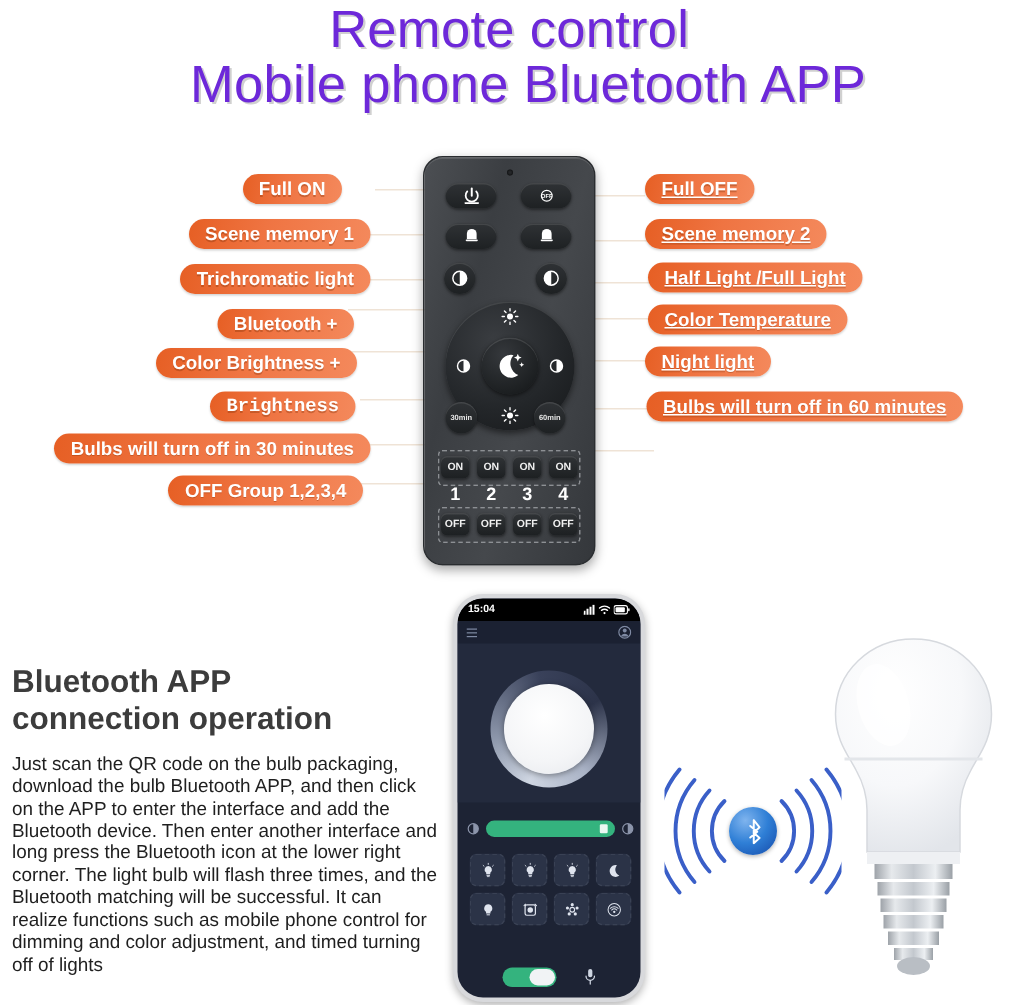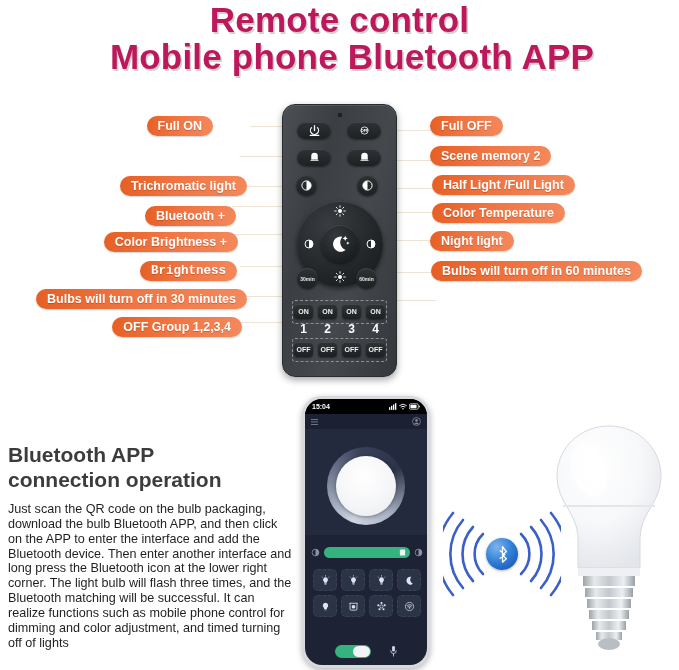--- a/index.html
+++ b/index.html
@@ -6,36 +6,36 @@
   body{
     width:679px;height:670px;background:#ffffff;overflow:hidden;
     font-family:"Liberation Sans","DejaVu Sans",sans-serif;
     position:relative;
   }
   .stage{position:absolute;left:0;top:0;width:679px;height:670px;}
 
   
   .title-block{position:absolute;left:0;top:0;width:679px;text-align:center;}
   .title-line{
-    font-weight:bold;color:#be185d;letter-spacing:.2px;line-height:1.04;
+    font-weight:normal;color:#6d28d9;letter-spacing:.2px;line-height:1.04;
     text-shadow:1.5px 1.5px 0 rgba(150,150,150,.45);
   }
   .title-1{font-size:35px;margin-top:2px;}
   .title-2{font-size:35px;margin-top:1px;margin-left:25px;}
 
   
   .pill{
     position:absolute;height:20px;line-height:20px;border-radius:11px;
     color:#ffffff;font-size:12.5px;font-weight:bold;white-space:nowrap;
     padding:0 11px;box-sizing:border-box;
     background:linear-gradient(100deg,#e65f24 0%,#ef7442 42%,#f4895c 100%);
     box-shadow:0 1px 1.5px rgba(0,0,0,.18);
     text-shadow:0 1px 0 rgba(130,50,10,.35);
   }
-  .pill.r{text-align:left;}
+  .pill.r{text-align:left;text-decoration:underline;}
   .pill.l{text-align:right;}
 
   
   .conn{position:absolute;background:#efe3d6;height:1px;}
 
   
   .remote{
     position:absolute;left:282px;top:104px;width:113px;height:271px;
     border-radius:13px;
     background:linear-gradient(105deg,#4c4f53 0%,#3b3e42 30%,#45484c 60%,#34373b 100%);
@@ -165,21 +165,22 @@
   <div class="conn" style="left:240px;top:322px;width:52px;"></div>
 
   <div class="conn" style="left:390px;top:130px;width:40px;"></div>
   <div class="conn" style="left:390px;top:160px;width:44px;"></div>
   <div class="conn" style="left:392px;top:188px;width:44px;"></div>
   <div class="conn" style="left:384px;top:212px;width:52px;"></div>
   <div class="conn" style="left:388px;top:240px;width:46px;"></div>
   <div class="conn" style="left:390px;top:272px;width:46px;"></div>
   <div class="conn" style="left:392px;top:300px;width:44px;"></div>
 
-  <div class="pill l" style="right:466px;top:116px;">Full ON</div>
+  <div class="pill l" style="right:451px;top:116px;">Full ON</div>
+  <div class="pill l" style="right:432px;top:146px;">Scene memory 1</div>
   <div class="pill l" style="right:432px;top:176px;">Trichromatic light</div>
   <div class="pill l" style="right:443px;top:206px;">Bluetooth +</div>
   <div class="pill l" style="right:441px;top:232px;">Color Brightness +</div>
   <div class="pill l" style="right:442px;top:261px;font-family:Liberation Mono, monospace;">Brightness</div>
   <div class="pill l" style="right:432px;top:289px;">Bulbs will turn off in 30 minutes</div>
   <div class="pill l" style="right:437px;top:317px;border-radius:10px;">OFF Group 1,2,3,4</div>
 
   <div class="pill r" style="left:430px;top:116px;">Full OFF</div>
   <div class="pill r" style="left:430px;top:146px;">Scene memory 2</div>
   <div class="pill r" style="left:432px;top:175px;">Half Light /Full Light</div>

